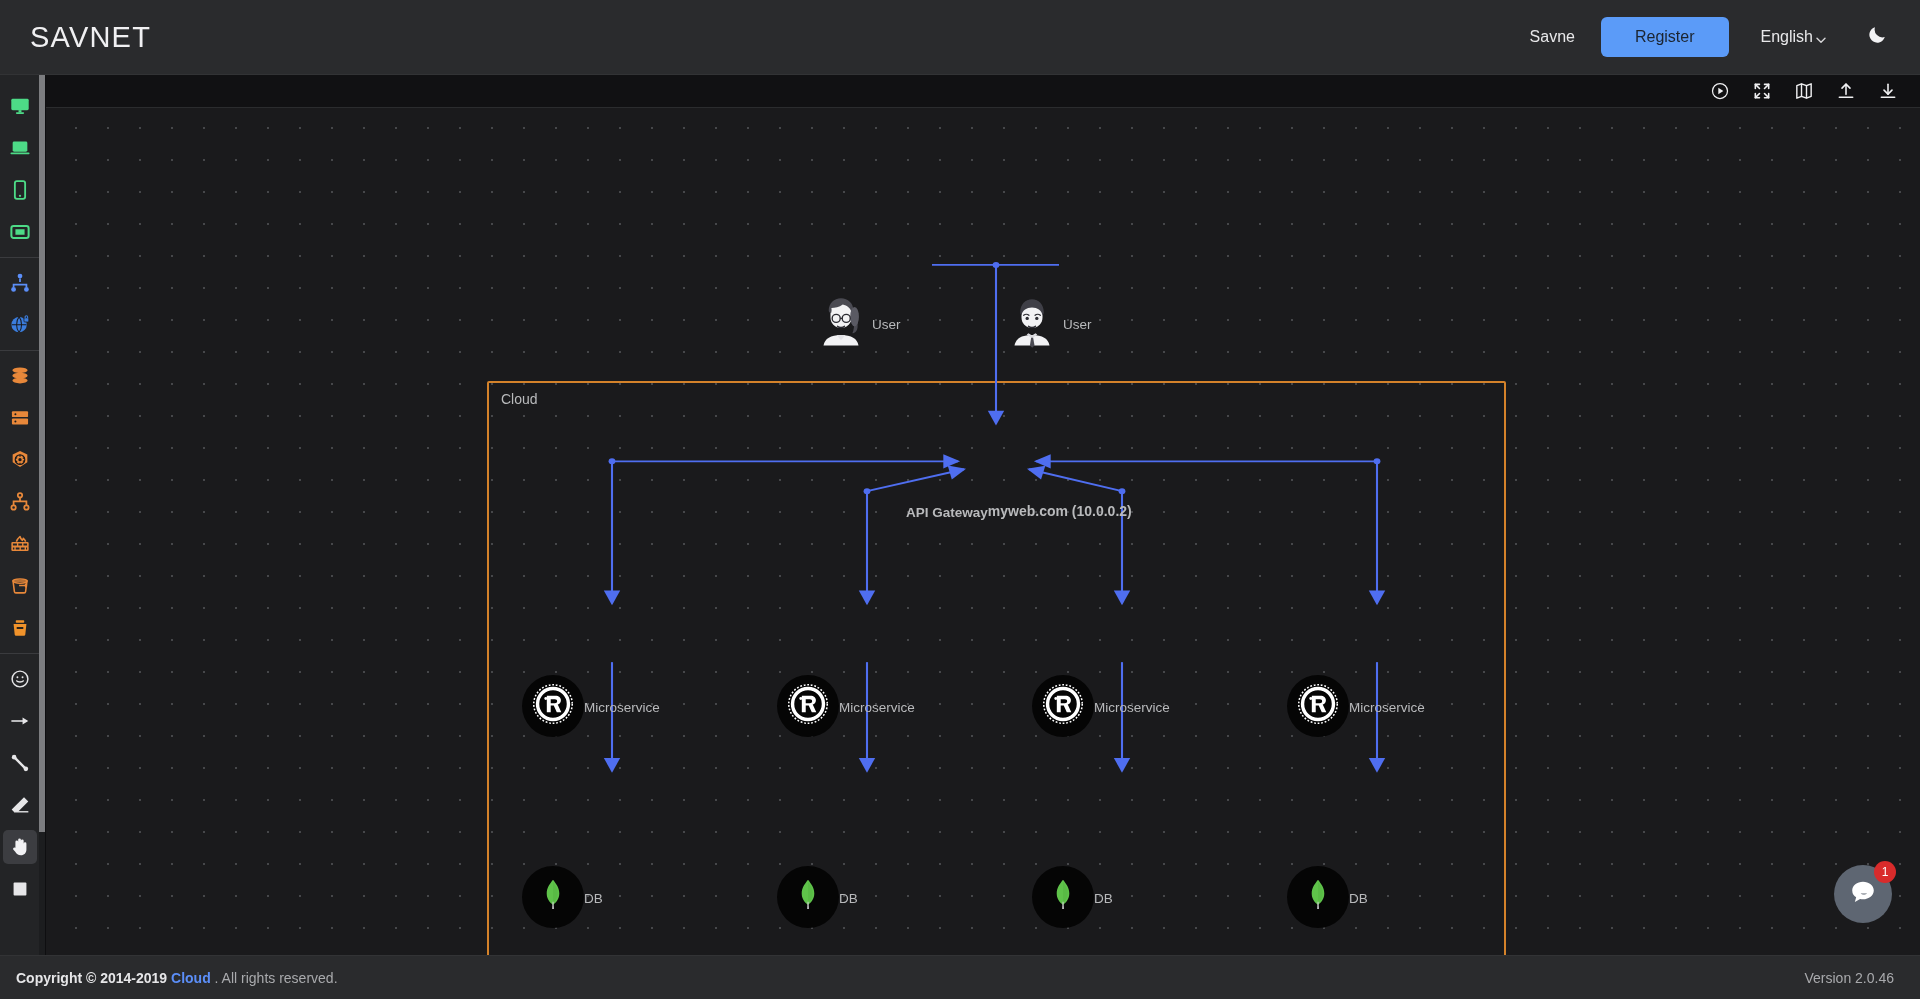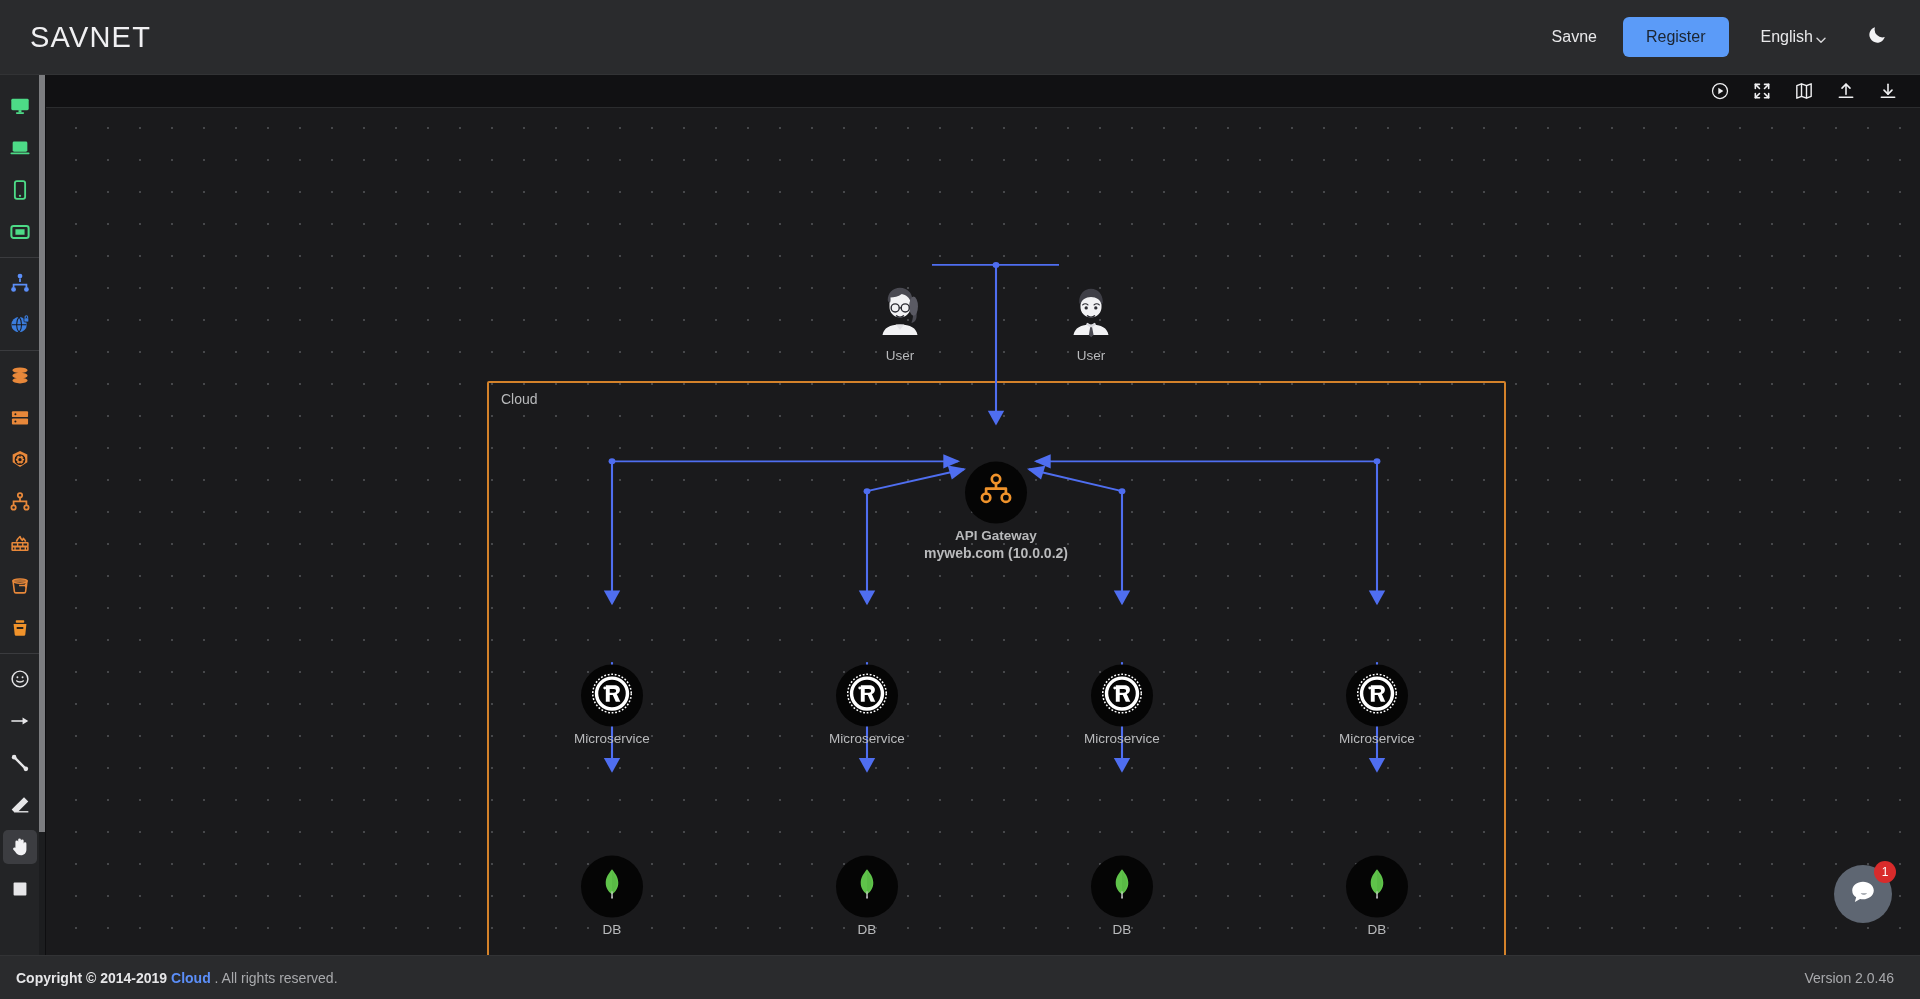--- a/index.html
+++ b/index.html
@@ -23,21 +23,21 @@
     font-size: 29px; letter-spacing: 1.2px; color: #f0f0f2;
     font-weight: 400;
   }
   .header-spacer { flex: 1; }
   .header-right { display: flex; align-items: center; gap: 0px; }
   .login-link {
     color: #e8e8ea; font-size: 16px; padding: 8px 18px; cursor: pointer;
   }
   .register-btn {
     background: #5b9bf8; color: #1b2430; font-size: 16px;
-    padding: 11px 23px; border-radius: 6px; border: none;
+    padding: 11px 34px; border-radius: 6px; border: none;
     cursor: pointer; margin-left: 8px; font-family: inherit;
   }
   .lang-select {
     display: flex; align-items: center; gap: 2px;
     color: #e8e8ea; font-size: 16px; padding: 8px 16px; margin-left: 16px;
     cursor: pointer;
     justify-content: flex-end;
   }
   .chev { width: 11px; height: 11px; display:inline-block; }
   .moon-btn {
@@ -94,21 +94,21 @@
     background-image: radial-gradient(circle, #46474a 1.1px, transparent 1.2px);
     background-size: 32px 32px;
     background-position: 14px 4px;
     overflow: hidden;
   }
   .diagram { position: absolute; inset: 0; }
   .diagram svg.edges { position: absolute; inset: 0; width: 100%; height: 100%; }
 
   .node {
     position: absolute; transform: translate(-50%, -50%);
-    display: flex; flex-direction: column; align-items: center;
+    display: flex; flex-direction: row; align-items: center;
     width: 180px;
   }
   .node .shape {
     width: 62px; height: 62px; border-radius: 50%;
     background: #050505;
     display: flex; align-items: center; justify-content: center;
     overflow: hidden;
   }
   .node.plain .shape { background: transparent; }
   .node .label {

